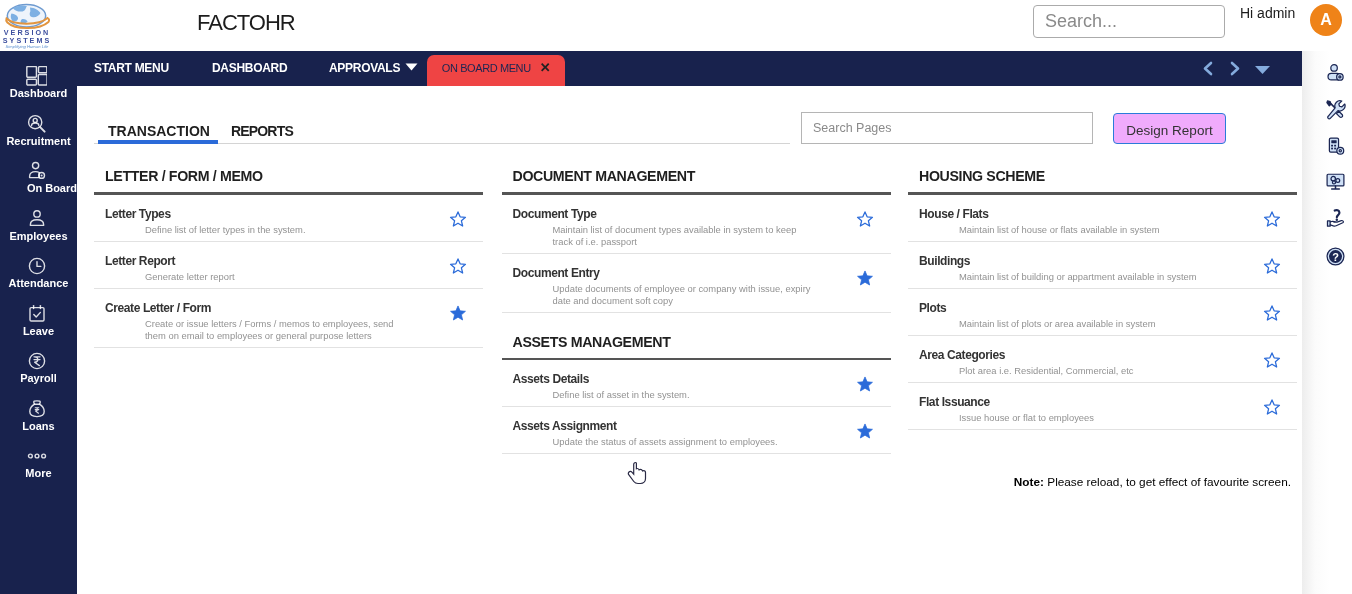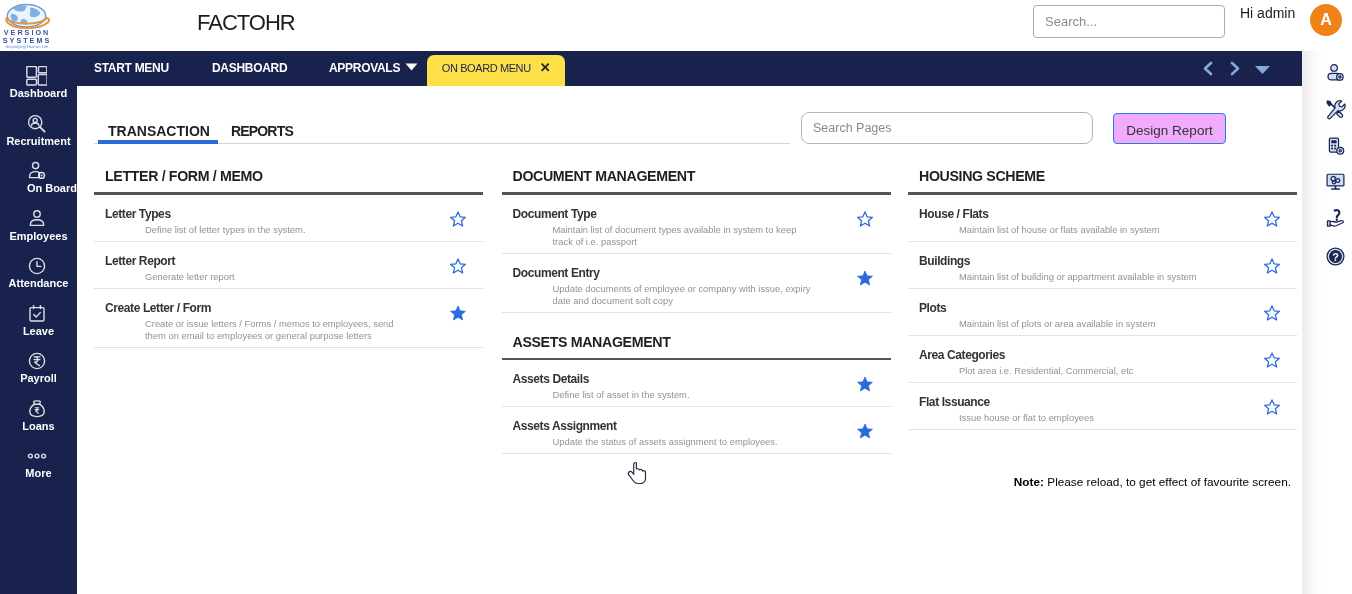--- a/index.html
+++ b/index.html
@@ -5,31 +5,31 @@
 * { margin:0; padding:0; box-sizing:border-box; }
 html,body { width:1352px; height:594px; overflow:hidden; background:#fff;
   font-family:"Liberation Sans", sans-serif; position:relative; }
 .abs { position:absolute; }
 
 input::placeholder { color:#8a8a8a; opacity:1; }
 
 #header { position:absolute; left:0; top:0; width:1352px; height:51px; background:#fff; z-index:5; }
 #brand { position:absolute; left:197px; top:10px; font-size:22px; font-weight:400; color:#1c1c1c; letter-spacing:-1px; }
 #topsearch { position:absolute; left:1033px; top:5px; width:192px; height:33px;
-  border:1px solid #ababab; border-radius:4px; font-size:13px; color:#767676; padding-left:11px;
+  border:1px solid #ababab; border-radius:4px; font-size:18px; color:#767676; padding-left:11px;
   font-family:"Liberation Sans", sans-serif; }
 #hiadmin { position:absolute; left:1240px; top:5px; font-size:14px; color:#1c1c1c; font-weight:400; }
 #avatar { position:absolute; left:1310px; top:4px; width:32px; height:32px; border-radius:50%;
   background:#ef8318; color:#fff; font-size:16px; font-weight:700; text-align:center; line-height:32px; }
 
 
 #navbar { position:absolute; left:77px; top:51px; width:1225px; height:35px; background:#18224d; z-index:4; }
 .navitem { position:absolute; top:0; height:35px; line-height:35px; color:#fff; font-size:12px;
   font-weight:700; letter-spacing:-0.3px; }
-#tab { position:absolute; left:350px; top:4px; width:138px; height:31px; background:#fde047;
+#tab { position:absolute; left:350px; top:4px; width:138px; height:31px; background:#ef4444;
   border-radius:7px 7px 0 0; text-align:center; line-height:25px; font-size:11px; font-weight:400;
   color:#1b2653; letter-spacing:-0.4px; }
 #tab b.x { font-weight:700; color:#222; margin-left:9px; font-size:13px; }
 
 
 #lsb { position:absolute; left:0; top:51px; width:77px; height:543px; background:#18224d; z-index:6; }
 .lsb-item { position:absolute; left:0; width:77px; text-align:center; }
 .lsb-item svg { display:block; margin:0 auto; position:relative; left:-2px; }
 .lsb-item .lbl { margin-top:1px; color:#fff; font-size:11px; font-weight:600; }
 
@@ -39,21 +39,21 @@
 .rsb-ic { position:absolute; left:1325px; width:20px; height:20px; z-index:7; }
 
 
 #tabs { position:absolute; left:98px; top:121.5px; }
 .ctab { display:inline-block; font-size:14px; font-weight:700; color:#1f1f1f; letter-spacing:0; padding:0 10px; }
 #tabline { position:absolute; left:94px; top:143px; width:696px; height:1px; background:#d4d4d4; }
 #tabactiveline { position:absolute; left:98px; top:140px; width:120px; height:4px; background:#2b6bd9; }
 
 
 #pgsearch { position:absolute; left:801px; top:112px; width:292px; height:32px; border:1px solid #b5b5b5;
-  border-radius:8px; font-size:12.5px; color:#8a8a8a; padding-left:11px; font-family:"Liberation Sans", sans-serif; }
+  border-radius:0; font-size:12.5px; color:#8a8a8a; padding-left:11px; font-family:"Liberation Sans", sans-serif; }
 #designbtn { position:absolute; left:1113px; top:113px; width:113px; height:31px; background:#f0abfc;
   border:1px solid #2b7bd9; border-radius:4px; font-size:13.5px; color:#333; text-align:center; line-height:33px; }
 
 
 .col { position:absolute; top:168px; }
 .colhead { font-size:14.2px; font-weight:700; color:#1f1f1f; letter-spacing:-0.35px; padding-left:11px; }
 .colrule { height:2.5px; background:#555; margin-top:8px; }
 .item { position:relative; border-bottom:1px solid #e2e2e2; padding:12px 0 5px 11px; }
 .item .t { font-size:12px; font-weight:700; color:#333; letter-spacing:-0.4px; }
 .item .d { font-size:9.4px; color:#929292; margin-top:3px; line-height:12px; padding-right:78px;margin-left:40px; }

